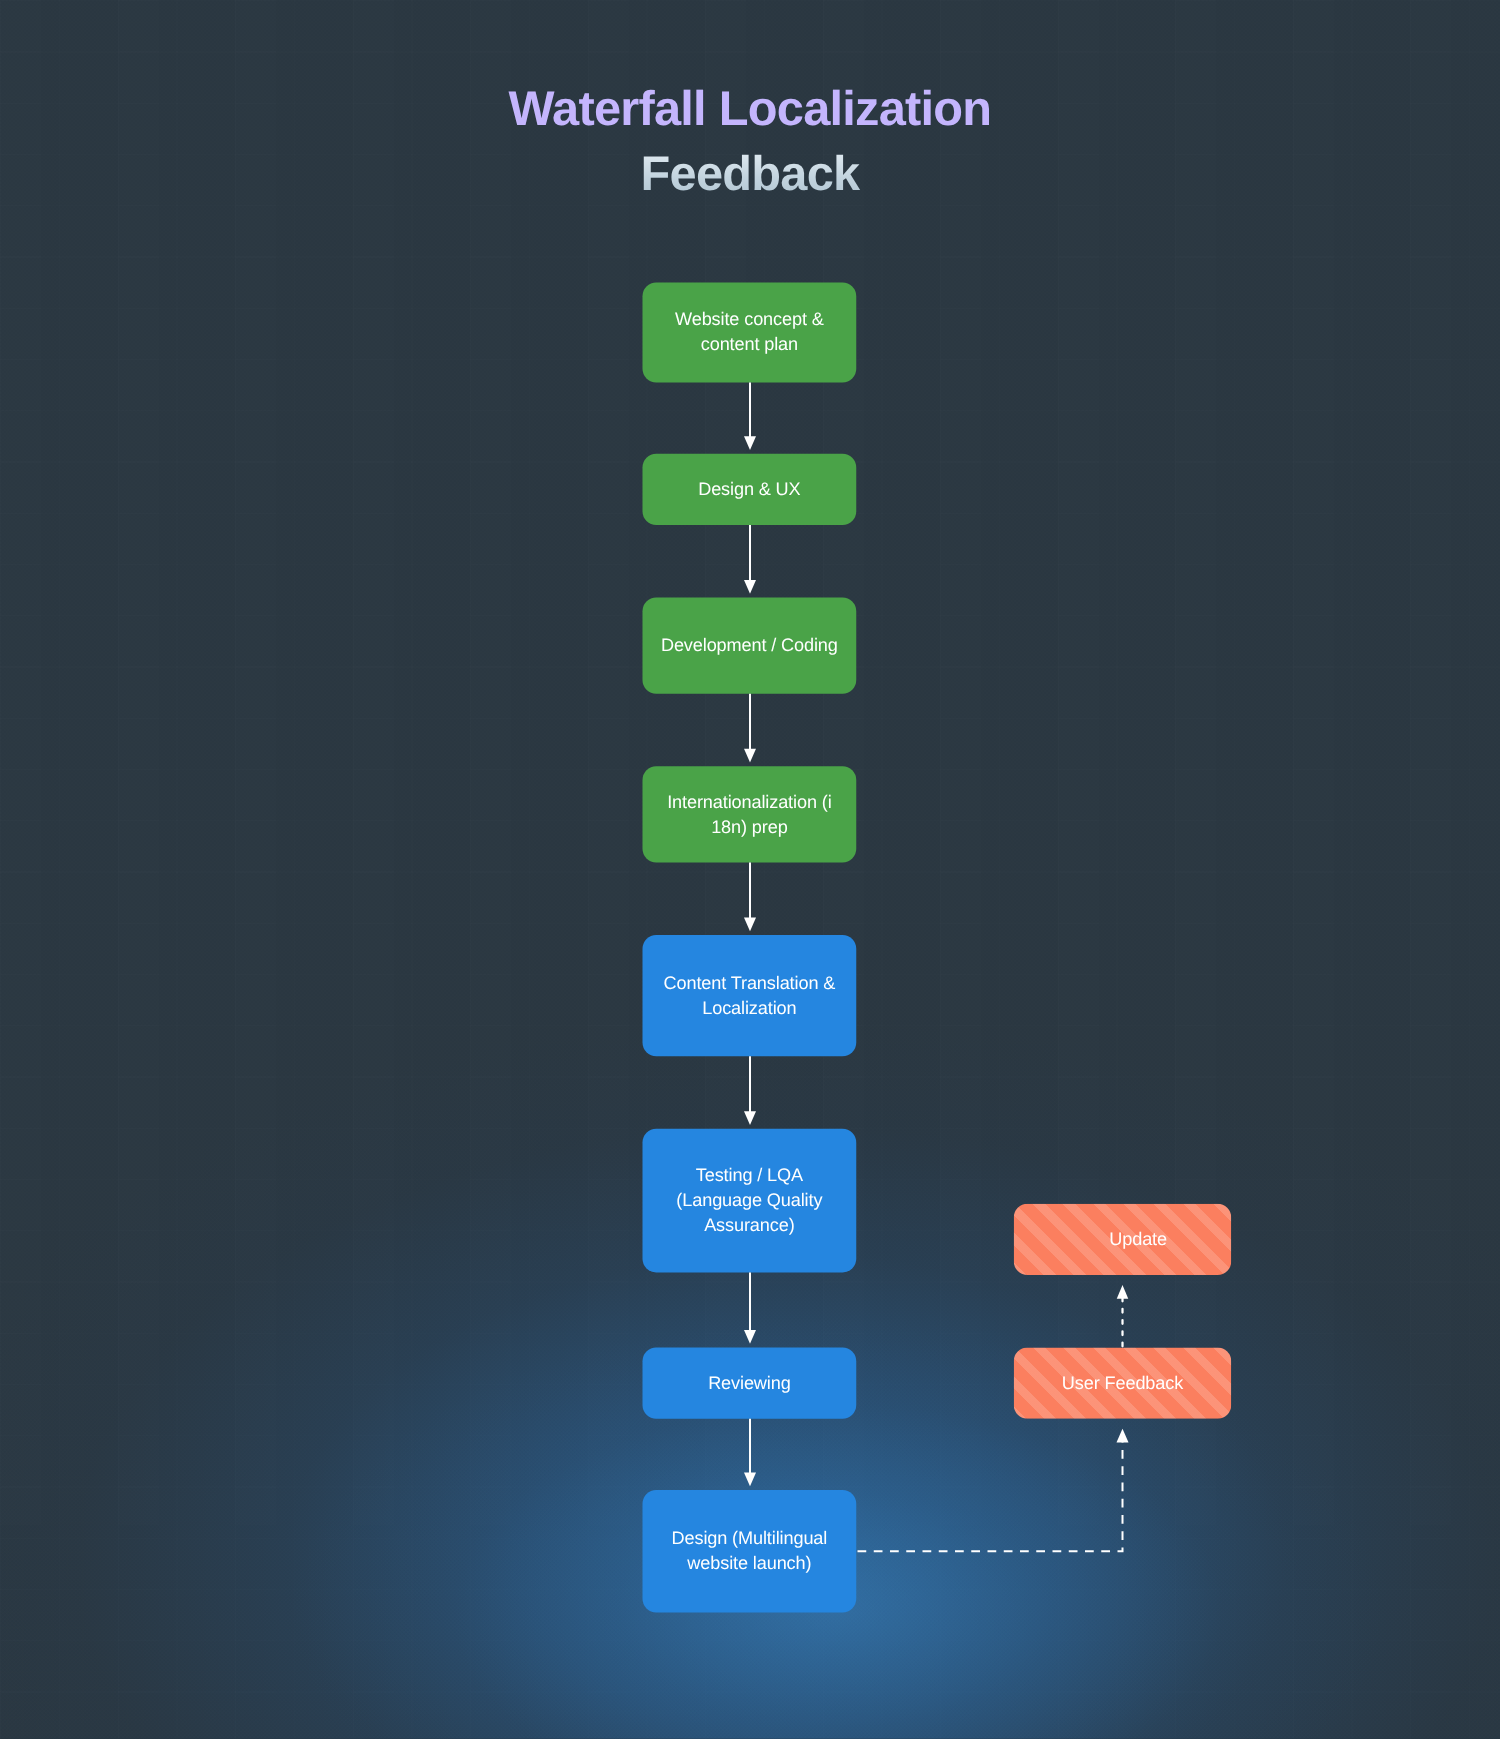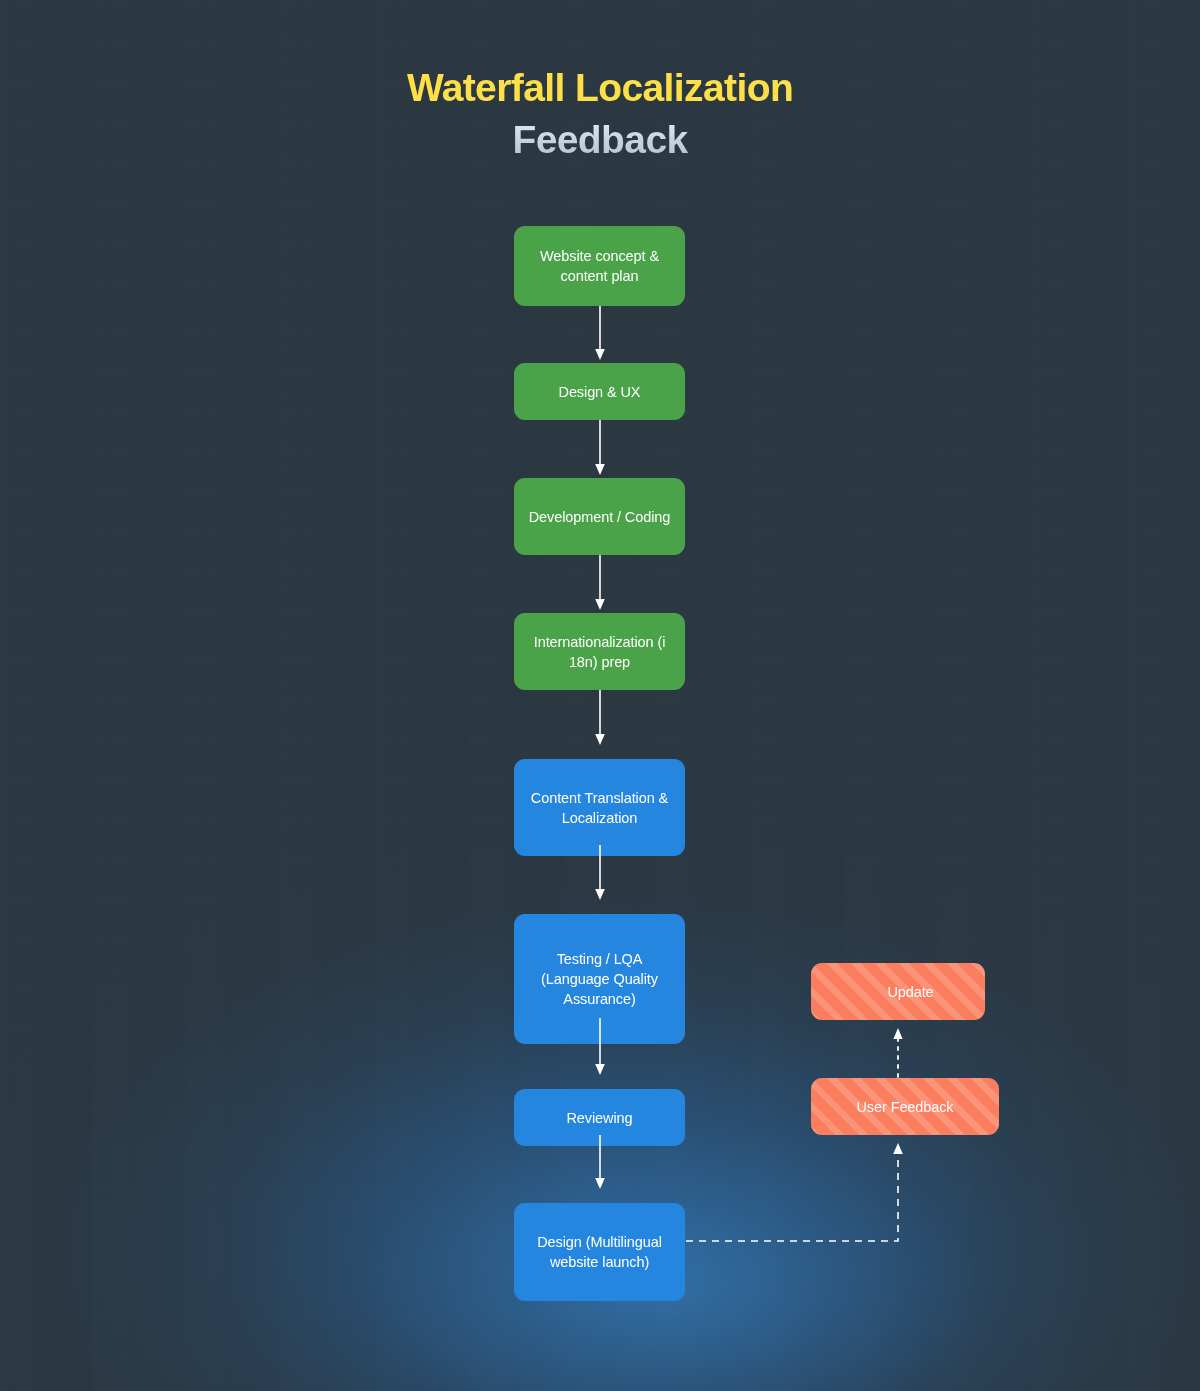--- a/index.html
+++ b/index.html
@@ -104,21 +104,21 @@
     width: 1200px;
     text-align: center;
   }
   .title-line {
     display: block;
     font-size: 39px;
     font-weight: 700;
     letter-spacing: -0.6px;
     line-height: 52px;
   }
-  #title-line-1 { color: #fde047; }
+  #title-line-1 { color: #c4b5fd; }
   #title-line-2 {
     background: linear-gradient(180deg, #e9f1f6 0%, #c2d3de 55%, #a9bfcd 100%);
     -webkit-background-clip: text;
     background-clip: text;
     color: transparent;
   }
 
   
   .node {
     position: absolute;
@@ -130,21 +130,21 @@
     color: #ffffff;
     font-size: 14.5px;
     line-height: 20px;
     letter-spacing: -0.1px;
     padding: 4px 9px;
     overflow: hidden;
   }
   .node-label { display: block; width: 100%; }
 
   .node.green  { background: #4aa348; }
-  .node.blue   { background: #2586e0; margin-top: 11px; }
+  .node.blue   { background: #2586e0; }
 
   .node.orange {
     background-color: #fb7f5f;
     background-image: repeating-linear-gradient(
       45deg,
       rgba(255,255,255,0.16) 0px,
       rgba(255,255,255,0.16) 7px,
       rgba(255,255,255,0.00) 7px,
       rgba(255,255,255,0.00) 17px);
   }
@@ -233,33 +233,33 @@
   </div>
 
   <div class="node green" style="left:514px; top:613px; width:171px; height:77px; padding-left:16px; padding-right:16px;">
     <span class="node-label" style="word-break:break-all;text-align:center;">Internationalization (i18n) prep</span>
   </div>
 
   <div class="node blue" style="left:514px; top:748px; width:171px; height:97px;">
     <span class="node-label">Content Translation &amp; Localization</span>
   </div>
 
-  <div class="node blue" style="left:514px; top:903px; width:171px; height:130px;">
+  <div class="node blue" style="left:514px; top:903px; width:171px; height:115px;">
     <span class="node-label">Testing / LQA (Language Quality Assurance)</span>
   </div>
 
   <div class="node blue" style="left:514px; top:1078px; width:171px; height:57px;">
     <span class="node-label">Reviewing</span>
   </div>
 
   <div class="node blue" style="left:514px; top:1192px; width:171px; height:98px;">
     <span class="node-label">Design (Multilingual website launch)</span>
   </div>
 
   <div class="node orange" style="left:811px; top:963px; width:174px; height:57px;padding-left:34px;">
     <span class="node-label">Update</span>
   </div>
 
-  <div class="node orange" style="left:811px; top:1078px; width:188px; height:57px;">
+  <div class="node orange" style="left:811px; top:1078px; width:174px; height:57px;">
     <span class="node-label">User Feedback</span>
   </div>
 
 </div>
 
 </body></html>

